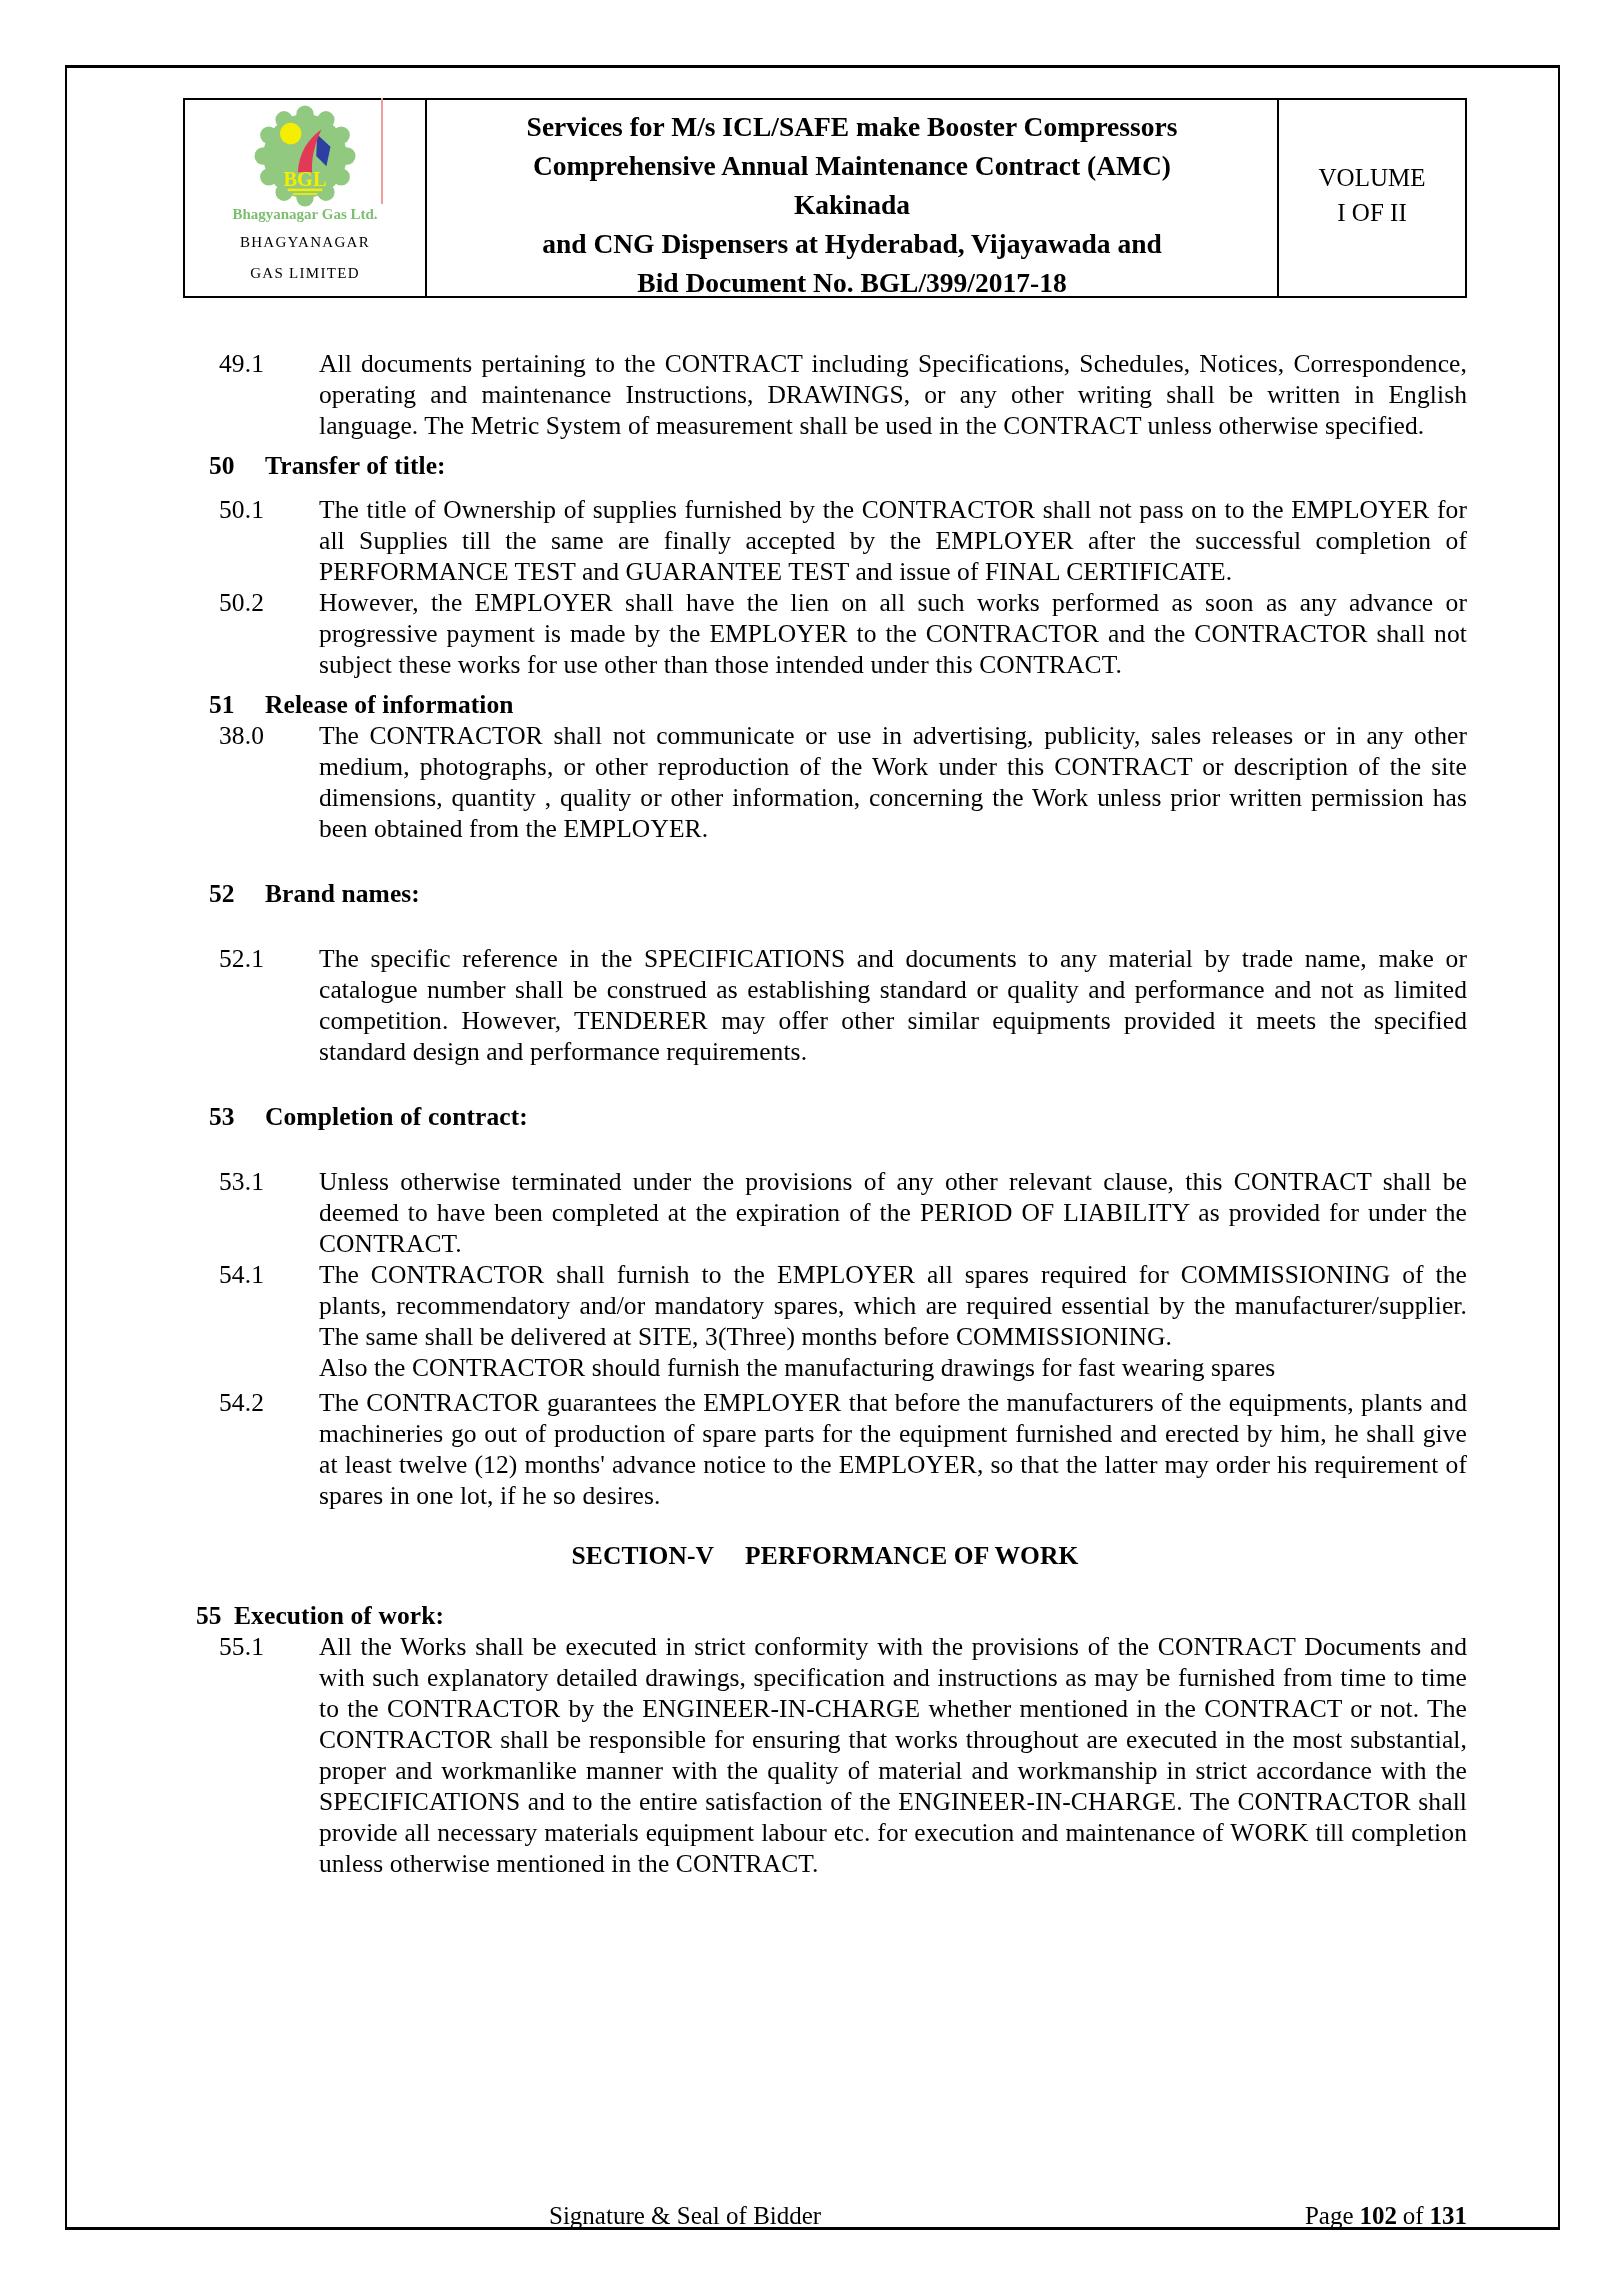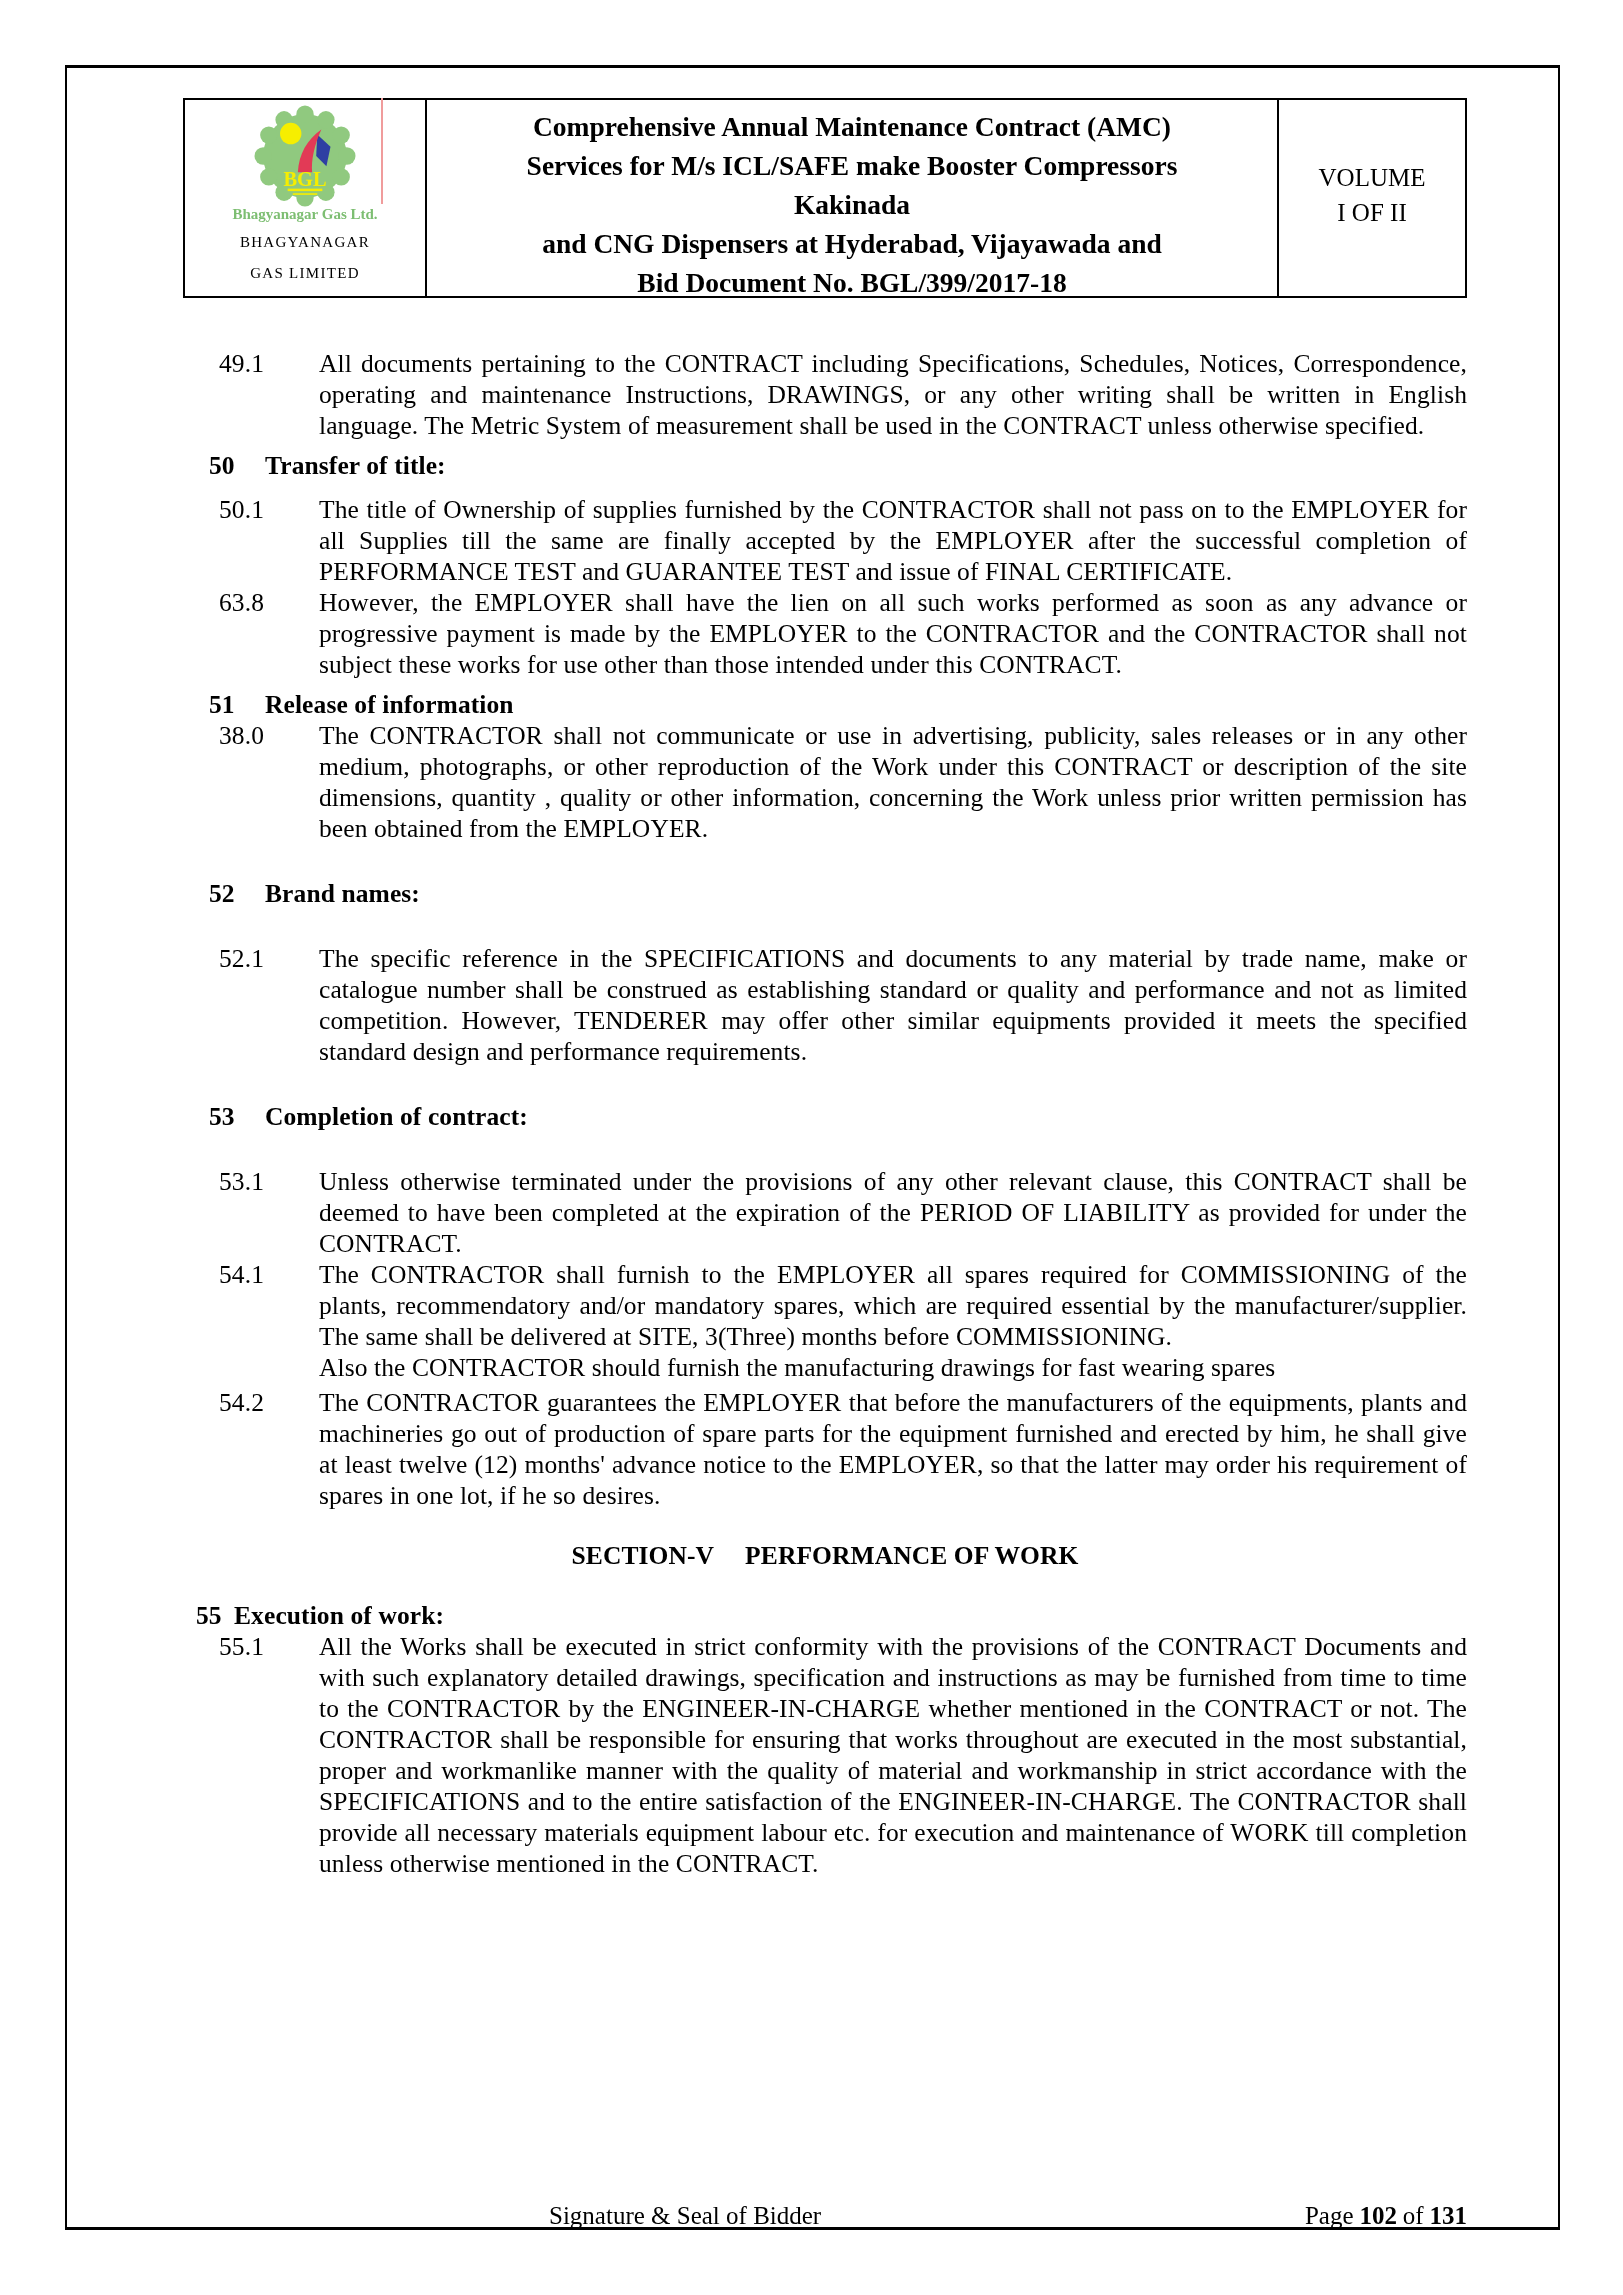--- a/index.html
+++ b/index.html
@@ -79,22 +79,22 @@
         <rect x="33" y="82" width="34" height="2.4" fill="#f6ee00"></rect>
         <rect x="38" y="86.5" width="24" height="1.6" fill="#f6ee00"></rect>
       </svg>
       <div class="logo-caption">Bhagyanagar Gas Ltd.</div>
       <div class="company-name">
         <div>BHAGYANAGAR</div>
         <div>GAS LIMITED</div>
       </div>
     </div>
     <div class="title-cell">
+      <div>Services for M/s ICL/SAFE make Booster Compressors</div>
       <div>Comprehensive Annual Maintenance Contract (AMC)</div>
-      <div>Services for M/s ICL/SAFE make Booster Compressors</div>
       <div>Kakinada</div>
       <div>and CNG Dispensers at Hyderabad, Vijayawada and</div>
       <div>Bid Document No. BGL/399/2017-18</div>
     </div>
     <div class="volume-cell">
       <div>VOLUME</div>
       <div>I OF II</div>
     </div>
   </div>
 
@@ -106,21 +106,21 @@
     </div>
 
     <div class="sec-head mt-head">
       <span class="sh-num">50</span><span>Transfer of title:</span>
     </div>
     <div class="item mt-item">
       <span class="item-num">50.1</span>
       <p class="ptext">The title of Ownership of supplies furnished by the CONTRACTOR shall not pass on to the EMPLOYER for all Supplies till the same are finally accepted by the EMPLOYER after the successful completion of PERFORMANCE TEST and GUARANTEE TEST and issue of FINAL CERTIFICATE.</p>
     </div>
     <div class="item">
-      <span class="item-num">63.8</span>
+      <span class="item-num">50.2</span>
       <p class="ptext">However, the EMPLOYER shall have the lien on all such works performed as soon as any advance or progressive payment is made by the EMPLOYER to the CONTRACTOR and the CONTRACTOR shall not subject these works for use other than those intended under this CONTRACT.</p>
     </div>
 
     <div class="sec-head mt-head">
       <span class="sh-num">51</span><span>Release of information</span>
     </div>
     <div class="item">
       <span class="item-num">38.0</span>
       <p class="ptext">The CONTRACTOR shall not communicate or use in advertising, publicity, sales releases or in any other medium, photographs, or other reproduction of the Work under this CONTRACT or description of the site dimensions, quantity , quality or other information, concerning the Work unless prior written permission has been obtained from the EMPLOYER.</p>
     </div>

